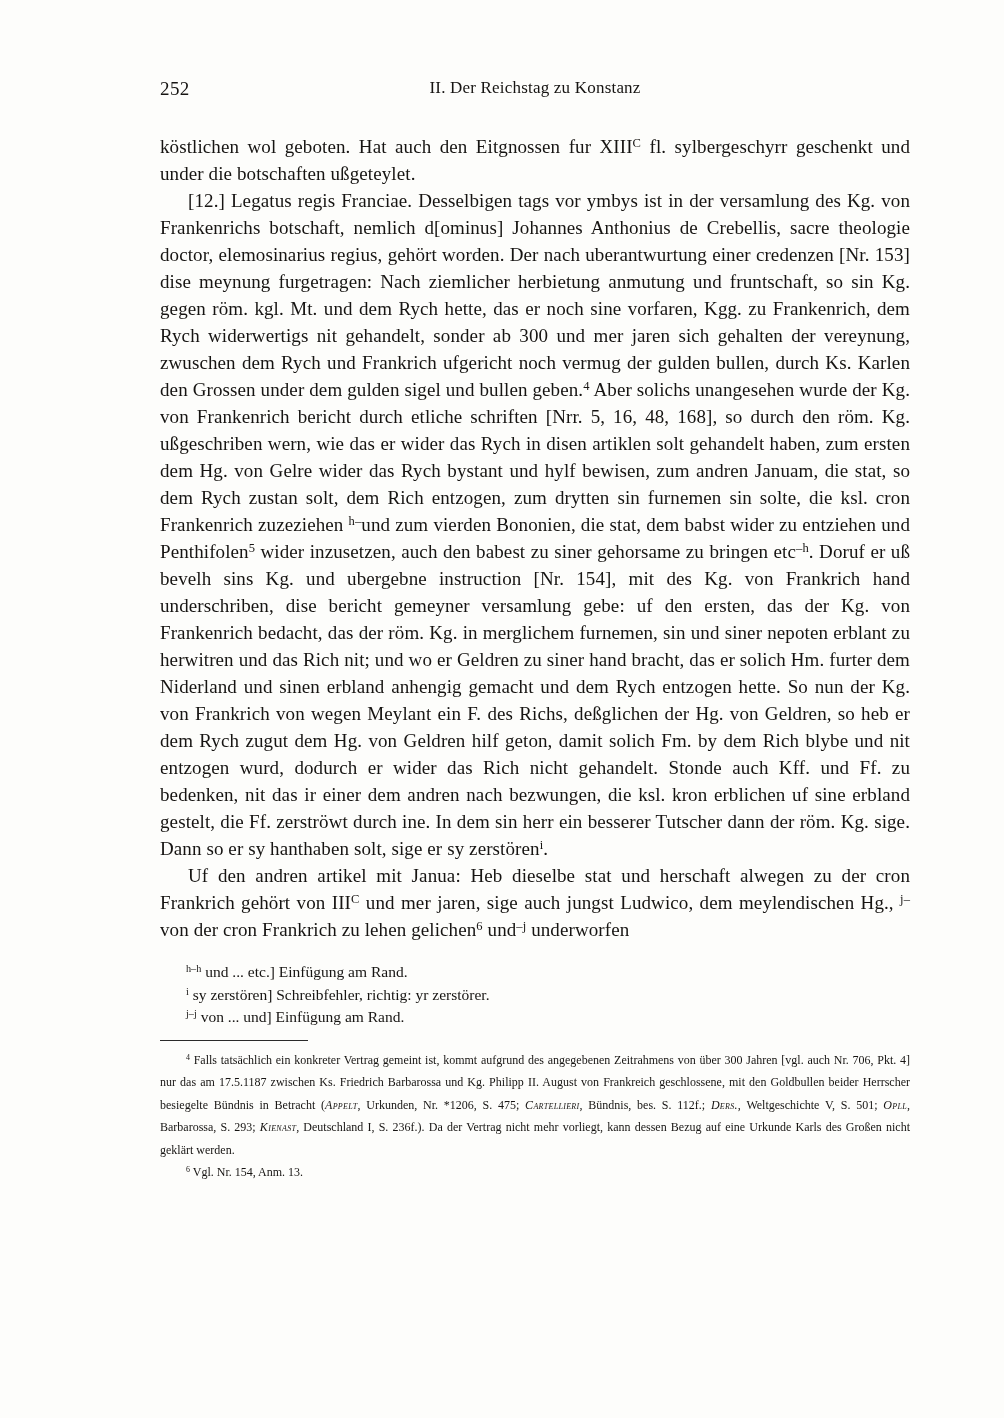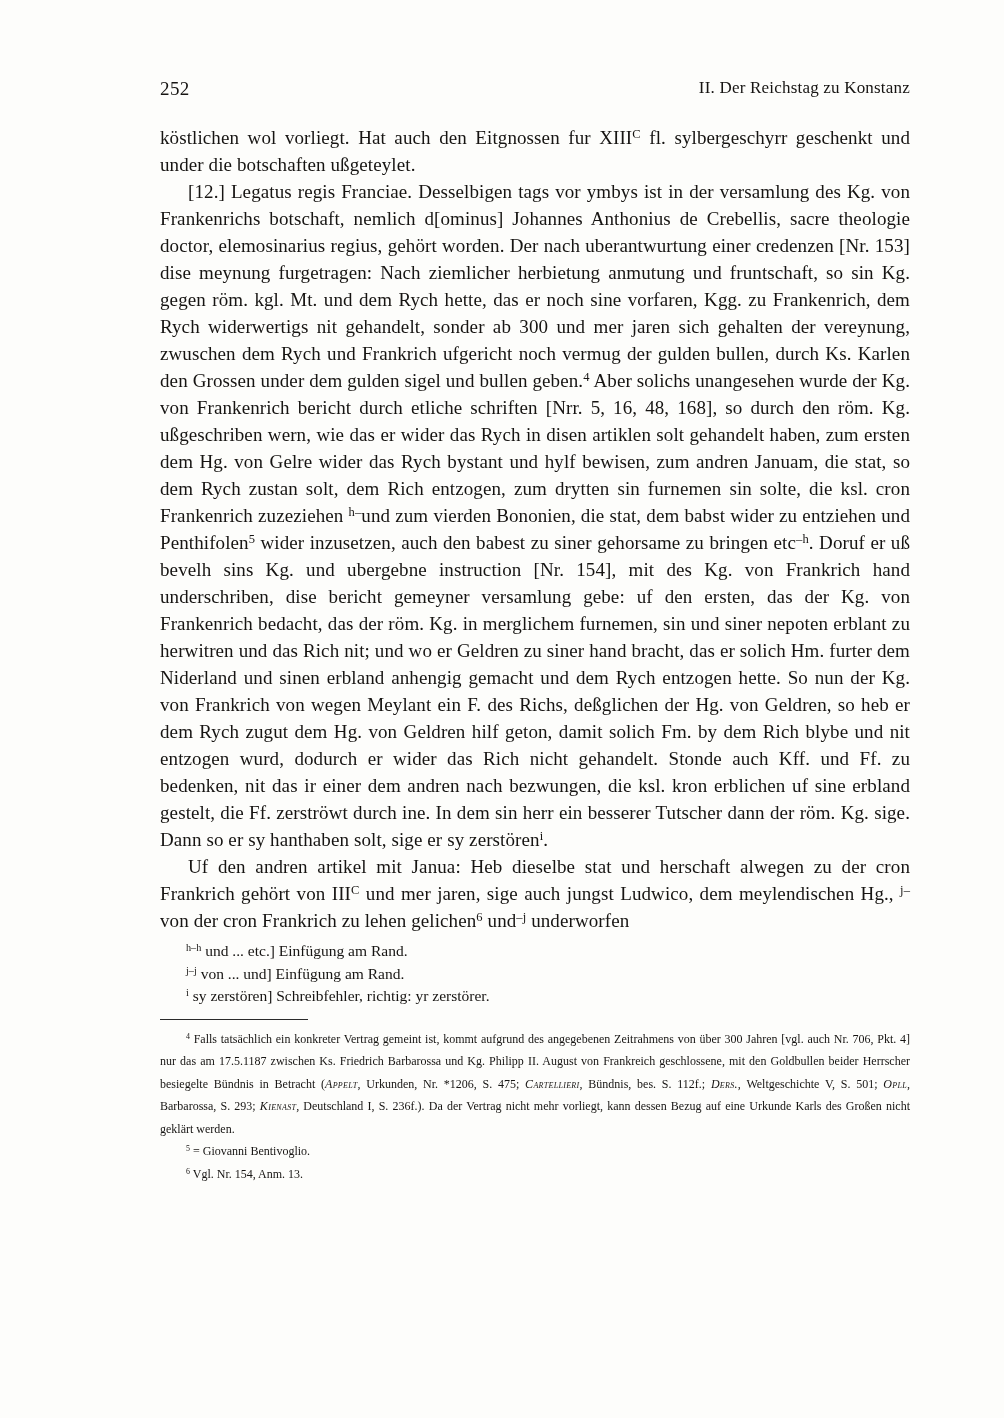--- a/index.html
+++ b/index.html
@@ -16,32 +16,32 @@
   .page {
     width: 100%;
     height: 100%;
     padding: 78px 94px 40px 160px;
     position: relative;
   }
   
   .running-header {
     position: relative;
     height: 26px;
-    margin-bottom: 20px;
+    margin-bottom: 29px;
   }
   .page-num {
     position: absolute;
     left: 0;
     top: 0;
     font-size: 19px;
     letter-spacing: 0.4px;
   }
   .head-title {
     display: block;
-    text-align: right;
+    text-align: center;
     font-size: 17px;
     letter-spacing: 0.2px;
   }
   
   .text-block {
     font-size: 19px;
     line-height: 27px;
     text-align: justify;
     letter-spacing: 0.1px;
   }
@@ -55,21 +55,21 @@
     top: -0.45em;
   }
   .it { }
   .sc {
     font-style: italic;
     font-variant: small-caps;
     letter-spacing: 0.3px;
   }
   
   .apparatus {
-    margin-top: 6px;
+    margin-top: 18px;
     font-size: 15.5px;
     line-height: 22.5px;
     text-align: left;
   }
   .app-note { text-indent: 26px; }
   
   .fn-rule {
     border: none;
     border-top: 1.5px solid #2a2a2a;
     width: 148px;
@@ -87,32 +87,31 @@
 <body>
 
 <div class="page">
 
   <header class="running-header">
     <span class="page-num">252</span>
     <span class="head-title">II. Der Reichstag zu Konstanz</span>
   </header>
 
   <main class="text-block">
-    <p class="body-par"><span>köstlichen wol vorliegt. Hat auch den Eitgnossen fur XIII</span><sup>C</sup><span> fl. sylbergeschyrr geschenkt und under die botschaften ußgeteylet.</span></p>
+    <p class="body-par"><span>köstlichen wol geboten. Hat auch den Eitgnossen fur XIII</span><sup>C</sup><span> fl. sylbergeschyrr geschenkt und under die botschaften ußgeteylet.</span></p>
     <p class="body-par indent"><span class="it">[12.]</span><span> Legatus regis Franciae. Desselbigen tags vor ymbys ist in der versamlung des Kg. von Frankenrichs botschaft, nemlich d[ominus] Johannes Anthonius de Crebellis, sacre theologie doctor, elemosinarius regius, gehört worden. Der nach uberantwurtung einer credenzen </span><span class="it">[Nr. 153]</span><span> dise meynung furgetragen: Nach ziemlicher herbietung anmutung und fruntschaft, so sin Kg. gegen röm. kgl. Mt. und dem Rych hette, das er noch sine vorfaren, Kgg. zu Frankenrich, dem Rych widerwertigs nit gehandelt, sonder ab 300 und mer jaren sich gehalten der vereynung, zwuschen dem Rych und Frankrich ufgericht noch vermug der gulden bullen, durch Ks. Karlen den Grossen under dem gulden sigel und bullen geben.</span><sup>4</sup><span> Aber solichs unangesehen wurde der Kg. von Frankenrich bericht durch etliche schriften </span><span class="it">[Nrr. 5, 16, 48, 168]</span><span>, so durch den röm. Kg. ußgeschriben wern, wie das er wider das Rych in disen artiklen solt gehandelt haben, zum ersten dem Hg. von Gelre wider das Rych bystant und hylf bewisen, zum andren Januam, die stat, so dem Rych zustan solt, dem Rich entzogen, zum drytten sin furnemen sin solte, die ksl. cron Frankenrich zuzeziehen </span><sup class="it">h–</sup><span>und zum vierden Bononien, die stat, dem babst wider zu entziehen und Penthifolen</span><sup>5</sup><span> wider inzusetzen, auch den babest zu siner gehorsame zu bringen etc</span><sup class="it">–h</sup><span>. Doruf er uß bevelh sins Kg. und ubergebne instruction </span><span class="it">[Nr. 154],</span><span> mit des Kg. von Frankrich hand underschriben, dise bericht gemeyner versamlung gebe: uf den ersten, das der Kg. von Frankenrich bedacht, das der röm. Kg. in merglichem furnemen, sin und siner nepoten erblant zu herwitren und das Rich nit; und wo er Geldren zu siner hand bracht, das er solich Hm. furter dem Niderland und sinen erbland anhengig gemacht und dem Rych entzogen hette. So nun der Kg. von Frankrich von wegen Meylant ein F. des Richs, deßglichen der Hg. von Geldren, so heb er dem Rych zugut dem Hg. von Geldren hilf geton, damit solich Fm. by dem Rich blybe und nit entzogen wurd, dodurch er wider das Rich nicht gehandelt. Stonde auch Kff. und Ff. zu bedenken, nit das ir einer dem andren nach bezwungen, die ksl. kron erblichen uf sine erbland gestelt, die Ff. zerströwt durch ine. In dem sin herr ein besserer Tutscher dann der röm. Kg. sige. Dann so er sy hanthaben solt, sige er sy zerstören</span><sup class="it">i</sup><span>.</span></p>
     <p class="body-par indent"><span>Uf den andren artikel mit Janua: Heb dieselbe stat und herschaft alwegen zu der cron Frankrich gehört von III</span><sup>C</sup><span> und mer jaren, sige auch jungst Ludwico, dem meylendischen Hg., </span><sup class="it">j–</sup><span>von der cron Frankrich zu lehen gelichen</span><sup>6</sup><span> und</span><sup class="it">–j</sup><span> underworfen</span></p>
   </main>
 
   <section class="apparatus">
     <p class="app-note"><sup class="it">h–h</sup><span> und ... etc.] </span><span class="it">Einfügung am Rand.</span></p>
+    <p class="app-note"><sup class="it">i</sup><span> sy zerstören] </span><span class="it">Schreibfehler, richtig:</span><span> yr zerstörer.</span></p>
     <p class="app-note"><sup class="it">j–j</sup><span> von ... und] </span><span class="it">Einfügung am Rand.</span></p>
-    <p class="app-note"><sup class="it">i</sup><span> sy zerstören] </span><span class="it">Schreibfehler, richtig:</span><span> yr zerstörer.</span></p>
   </section>
 
   <hr class="fn-rule">
 
   <section class="footnotes">
     <p class="footnote"><sup>4</sup><span class="it"> Falls tatsächlich ein konkreter Vertrag gemeint ist, kommt aufgrund des angegebenen Zeitrahmens von über 300 Jahren [vgl. auch Nr. 706, Pkt. 4] nur das am 17.5.1187 zwischen Ks. Friedrich Barbarossa und Kg. Philipp II. August von Frankreich geschlossene, mit den Goldbullen beider Herrscher besiegelte Bündnis in Betracht (</span><span class="sc">Appelt</span><span class="it">, Urkunden, Nr. *1206, S. 475; </span><span class="sc">Cartellieri</span><span class="it">, Bündnis, bes. S. 112f.; </span><span class="sc">Ders.</span><span class="it">, Weltgeschichte V, S. 501; </span><span class="sc">Opll</span><span class="it">, Barbarossa, S. 293; </span><span class="sc">Kienast</span><span class="it">, Deutschland I, S. 236f.). Da der Vertrag nicht mehr vorliegt, kann dessen Bezug auf eine Urkunde Karls des Großen nicht geklärt werden.</span></p>
-    <p class="footnote"><sup>5</sup><span> = </span><span class="it">Giovanni Bentivoglio.</span></p>
     <p class="footnote"><sup>6</sup><span> </span><span class="it">Vgl. Nr. 154, Anm. 13.</span></p>
   </section>
 
 </div>
 
 </body></html>

